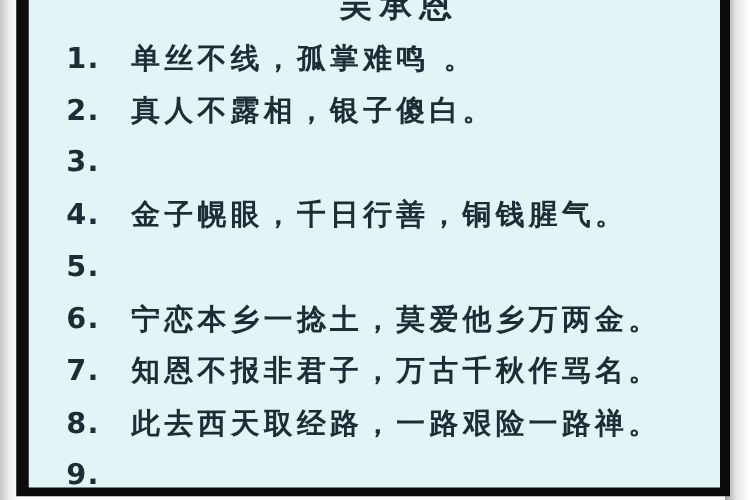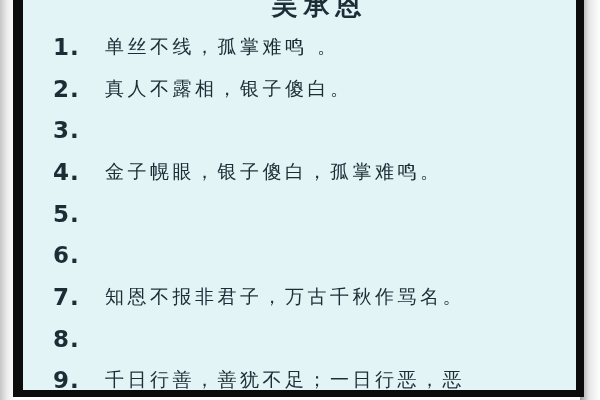--- a/index.html
+++ b/index.html
@@ -65,22 +65,22 @@
     white-space: nowrap;
   }
   .quote-number {
     width: 52px;
     flex: 0 0 52px;
     font-size: 23px;
     font-weight: bold;
     letter-spacing: 1px;
   }
   .quote-text {
-    font-size: 19px;
-    font-weight: normal;
+    font-size: 23px;
+    font-weight: bold;
     letter-spacing: 3.5px;
   }
 </style>
 </head>
 <body>
 
 <div class="edge-shadow-left"></div>
 <div class="edge-shadow-right"></div>
 
 <div class="card">
@@ -92,33 +92,34 @@
     </div>
     <div class="quote-row">
       <span class="quote-number">2.</span>
       <span class="quote-text">真人不露相，银子傻白。</span>
     </div>
     <div class="quote-row">
       <span class="quote-number">3.</span>
     </div>
     <div class="quote-row">
       <span class="quote-number">4.</span>
-      <span class="quote-text">金子幌眼，银子傻白，孤掌难鸣。</span>
+      <span class="quote-text">金子幌眼，千日行善，铜钱腥气。</span>
     </div>
     <div class="quote-row">
       <span class="quote-number">5.</span>
     </div>
     <div class="quote-row">
       <span class="quote-number">6.</span>
+      <span class="quote-text">宁恋本乡一捻土，莫爱他乡万两金。</span>
     </div>
     <div class="quote-row">
       <span class="quote-number">7.</span>
       <span class="quote-text">知恩不报非君子，万古千秋作骂名。</span>
     </div>
     <div class="quote-row">
       <span class="quote-number">8.</span>
+      <span class="quote-text">此去西天取经路，一路艰险一路禅。</span>
     </div>
     <div class="quote-row">
       <span class="quote-number">9.</span>
-      <span class="quote-text">千日行善，善犹不足；一日行恶，恶</span>
     </div>
   </div>
 </div>
 
 </body></html>

